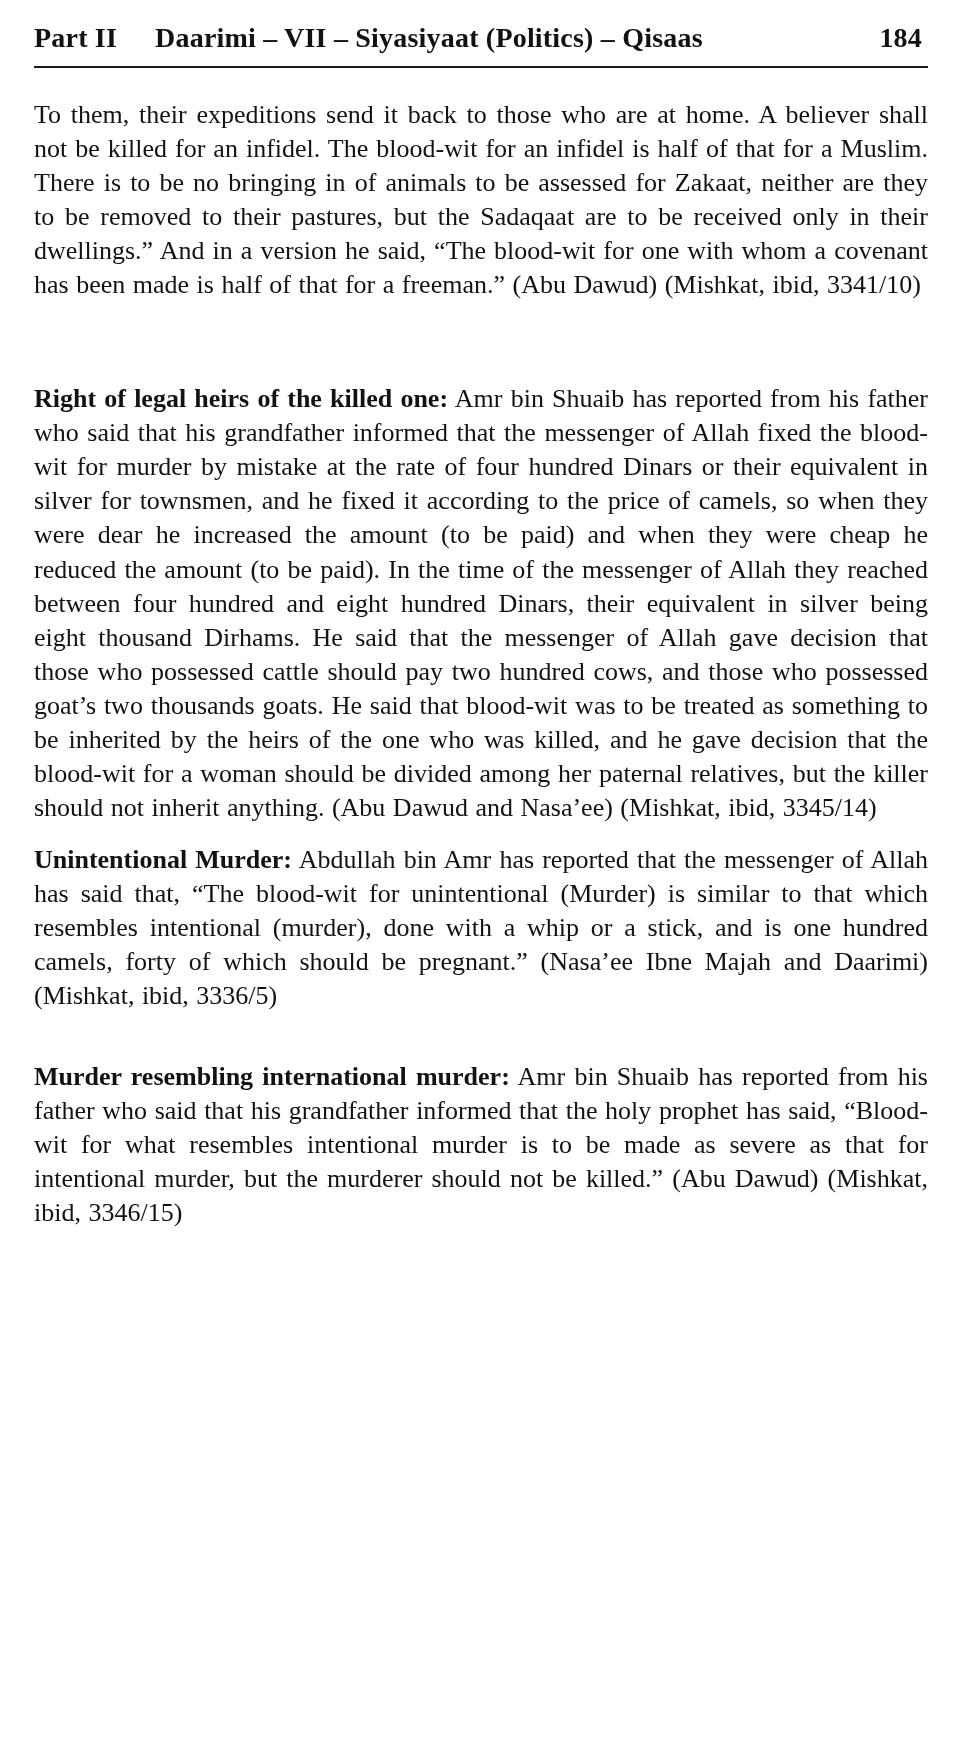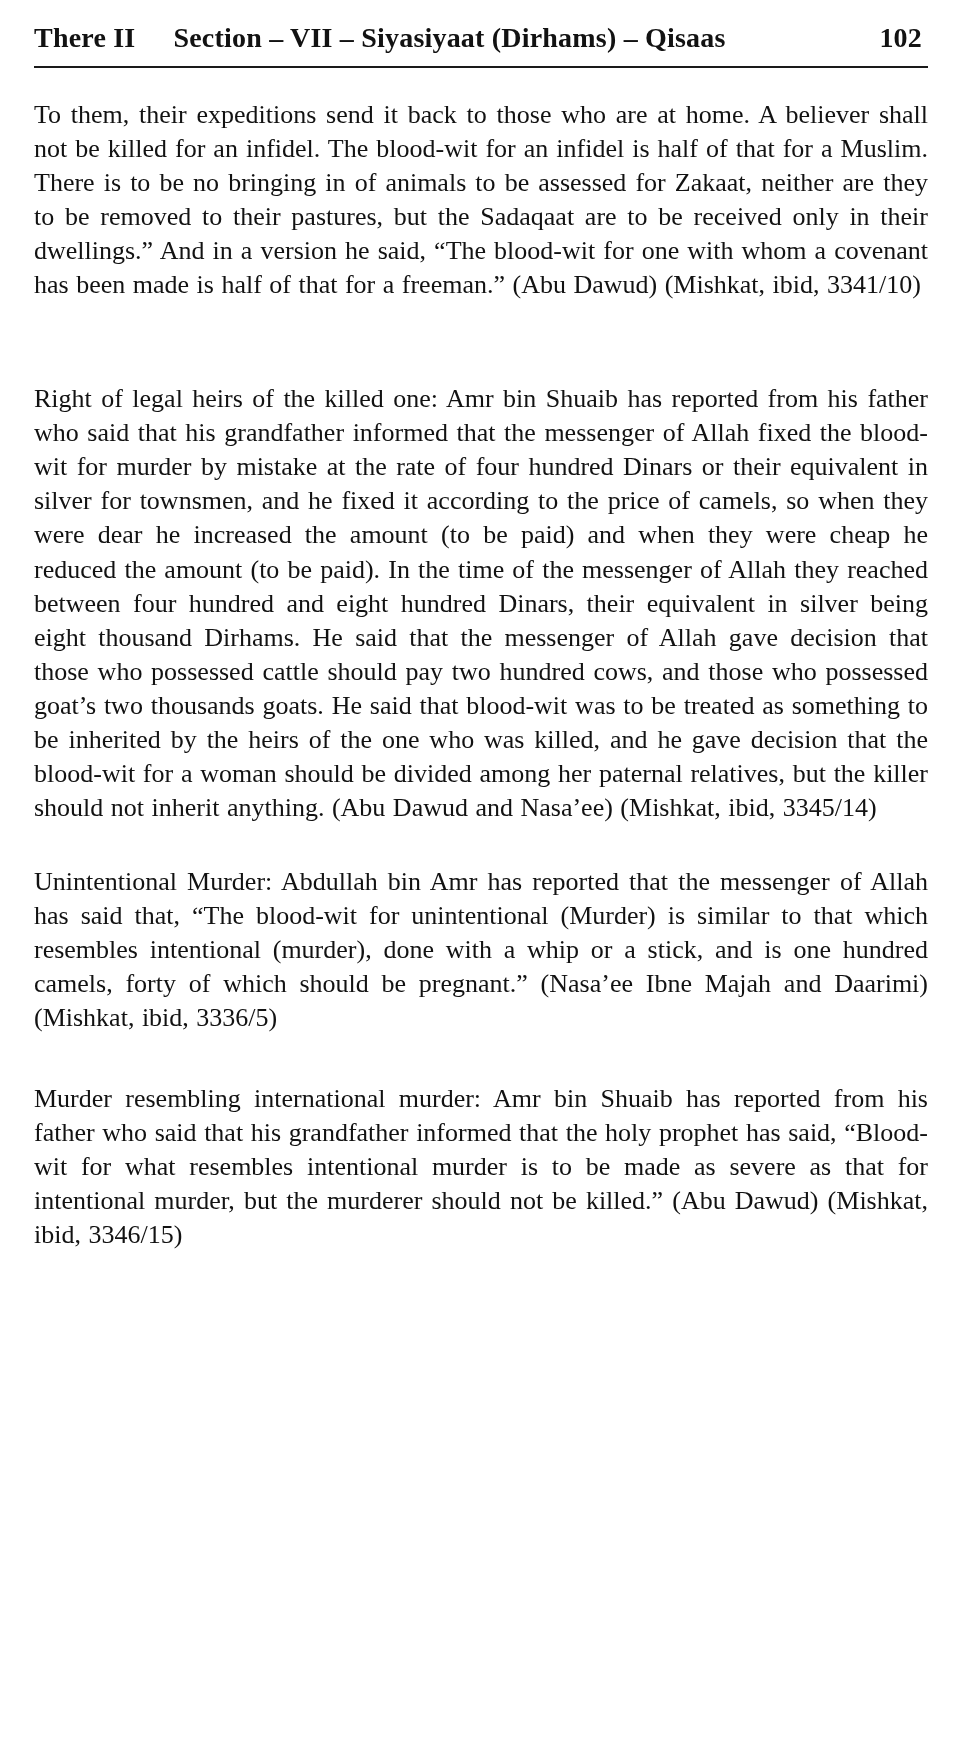--- a/index.html
+++ b/index.html
@@ -45,35 +45,35 @@
     font-size: 26px;
     line-height: 1.31;
     text-align: justify;
     word-spacing: 1px;
   }
   p.para {
     margin: 0;
   }
   p.para-1 { margin-top: 30px; }
   p.para-2 { margin-top: 80px; }
-  p.para-3 { margin-top: 40px; }
+  p.para-3 { margin-top: 18px; }
   p.para-4 { margin-top: 47px; }
   .lead {
-    font-weight: normal;
+    font-weight: bold;
   }
 </style>
 </head>
 <body>
 
 <div class="page">
 
   <div class="page-header">
-    <span class="part">There II</span>
-    <span class="section">Section – VII – Siyasiyaat (Dirhams) – Qisaas</span>
-    <span class="pageno">102</span>
+    <span class="part">Part II</span>
+    <span class="section">Daarimi – VII – Siyasiyaat (Politics) – Qisaas</span>
+    <span class="pageno">184</span>
   </div>
 
   <div class="body-text">
 
     <p class="para para-1"><span class="lead"></span><span>To them, their expeditions send it back to those who are at home. A believer shall not be killed for an infidel. The blood-wit for an infidel is half of that for a Muslim. There is to be no bringing in of animals to be assessed for Zakaat, neither are they to be removed to their pastures, but the Sadaqaat are to be received only in their dwellings.” And in a version he said, “The blood-wit for one with whom a covenant has been made is half of that for a freeman.” (Abu Dawud) (Mishkat, ibid, 3341/10)</span></p>
 
     <p class="para para-2"><span class="lead">Right of legal heirs of the killed one:</span><span> Amr bin Shuaib has reported from his father who said that his grandfather informed that the messenger of Allah fixed the blood-wit for murder by mistake at the rate of four hundred Dinars or their equivalent in silver for townsmen, and he fixed it according to the price of camels, so when they were dear he increased the amount (to be paid) and when they were cheap he reduced the amount (to be paid). In the time of the messenger of Allah they reached between four hundred and eight hundred Dinars, their equivalent in silver being eight thousand Dirhams. He said that the messenger of Allah gave decision that those who possessed cattle should pay two hundred cows, and those who possessed goat’s two thousands goats. He said that blood-wit was to be treated as something to be inherited by the heirs of the one who was killed, and he gave decision that the blood-wit for a woman should be divided among her paternal relatives, but the killer should not inherit anything. (Abu Dawud and Nasa’ee) (Mishkat, ibid, 3345/14)</span></p>
 
     <p class="para para-3"><span class="lead">Unintentional Murder:</span><span> Abdullah bin Amr has reported that the messenger of Allah has said that, “The blood-wit for unintentional (Murder) is similar to that which resembles intentional (murder), done with a whip or a stick, and is one hundred camels, forty of which should be pregnant.” (Nasa’ee Ibne Majah and Daarimi) (Mishkat, ibid, 3336/5)</span></p>
 

